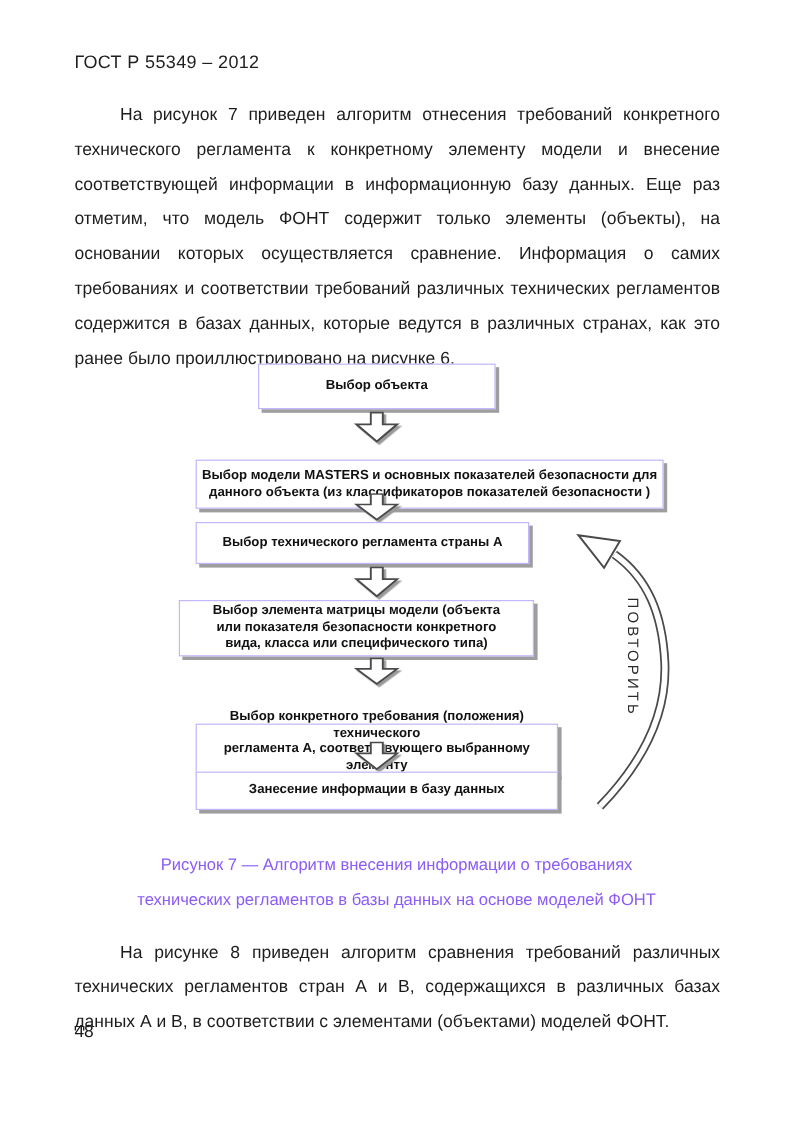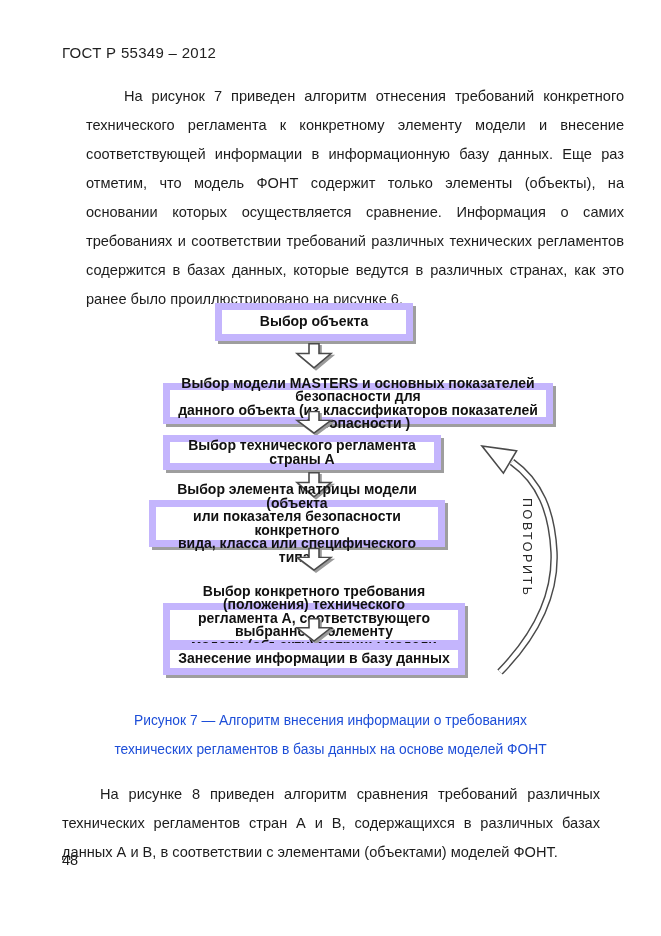--- a/index.html
+++ b/index.html
@@ -9,36 +9,36 @@
     color:#1a1a1a;overflow:hidden;
   }
   .abs{position:absolute;}
   .doc-header{
     left:62px;top:44px;font-size:15px;letter-spacing:0.3px;color:#1f1f1f;
   }
   .para{
     left:62px;width:538px;font-size:14.6px;line-height:29px;
     text-align:justify;text-indent:38px;color:#1c1c1c;
   }
-  .para1{top:82px;margin-left:24px;}
+  .para1{top:82px;}
   .para2{top:780px;}
   .page-number{left:62px;top:852px;font-size:14.5px;}
   
   .fc-box{
-    position:absolute;background:#ffffff;border:7px solid #c4b5fd;
+    position:absolute;background:#ffffff;border:1px solid #c4b5fd;
     box-shadow:3px 3px 0 #9e9e9e;
     display:flex;align-items:center;justify-content:center;
-    text-align:center;font-weight:bold;font-size:14px;line-height:13.5px;
+    text-align:center;font-weight:bold;font-size:11px;line-height:13.5px;
     white-space:pre-line;color:#111;padding:2px 4px;box-sizing:border-box;
   }
   .fc-arrow{position:absolute;filter:drop-shadow(2px 2px 0 #9a9a9a);}
   .repeat-arrow{position:absolute;left:472px;top:432px;}
   .caption{
     left:0;top:706px;width:661px;text-align:center;font-size:13.8px;
-    line-height:29px;white-space:pre-line;color:#1d4ed8;
+    line-height:29px;white-space:pre-line;color:#8b5cf6;
   }
 </style>
 </head>
 <body>
 
 <svg width="0" height="0" style="position:absolute" aria-hidden="true">
   <defs>
     <path id="down-arrow-shape" d="M15 0.8 L25 0.8 L25 11 L37 11 L20 25.8 L3 11 L15 11 Z" fill="#ffffff" stroke="#4a4a4a" stroke-width="1.6" stroke-linejoin="miter"></path>
   </defs>
 </svg>

